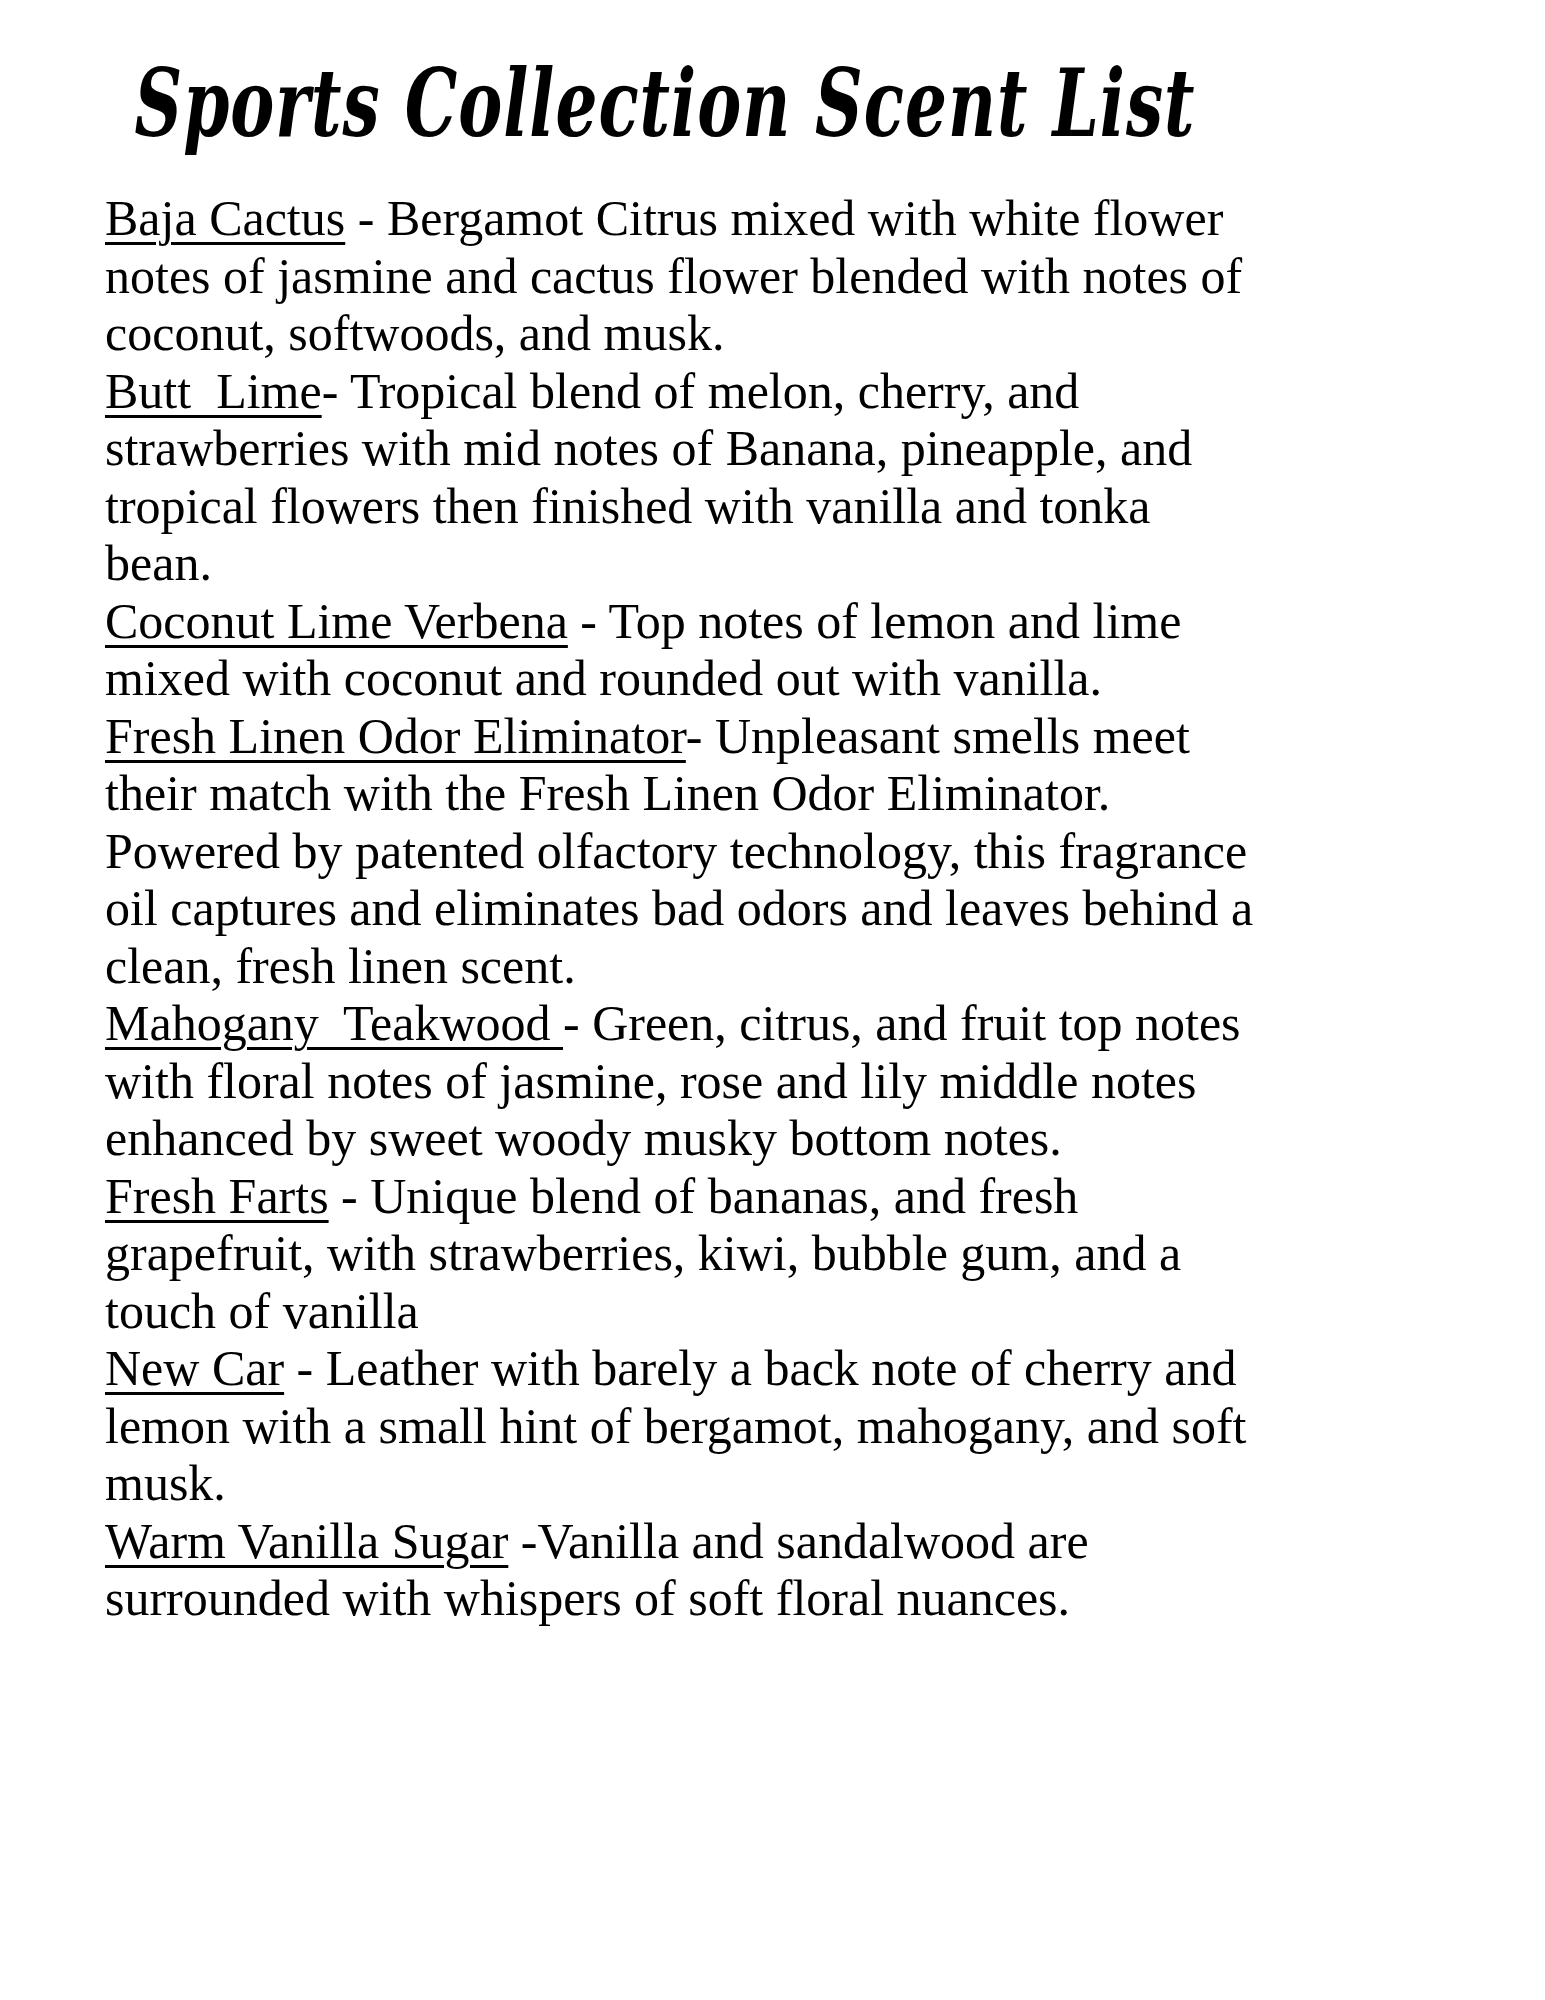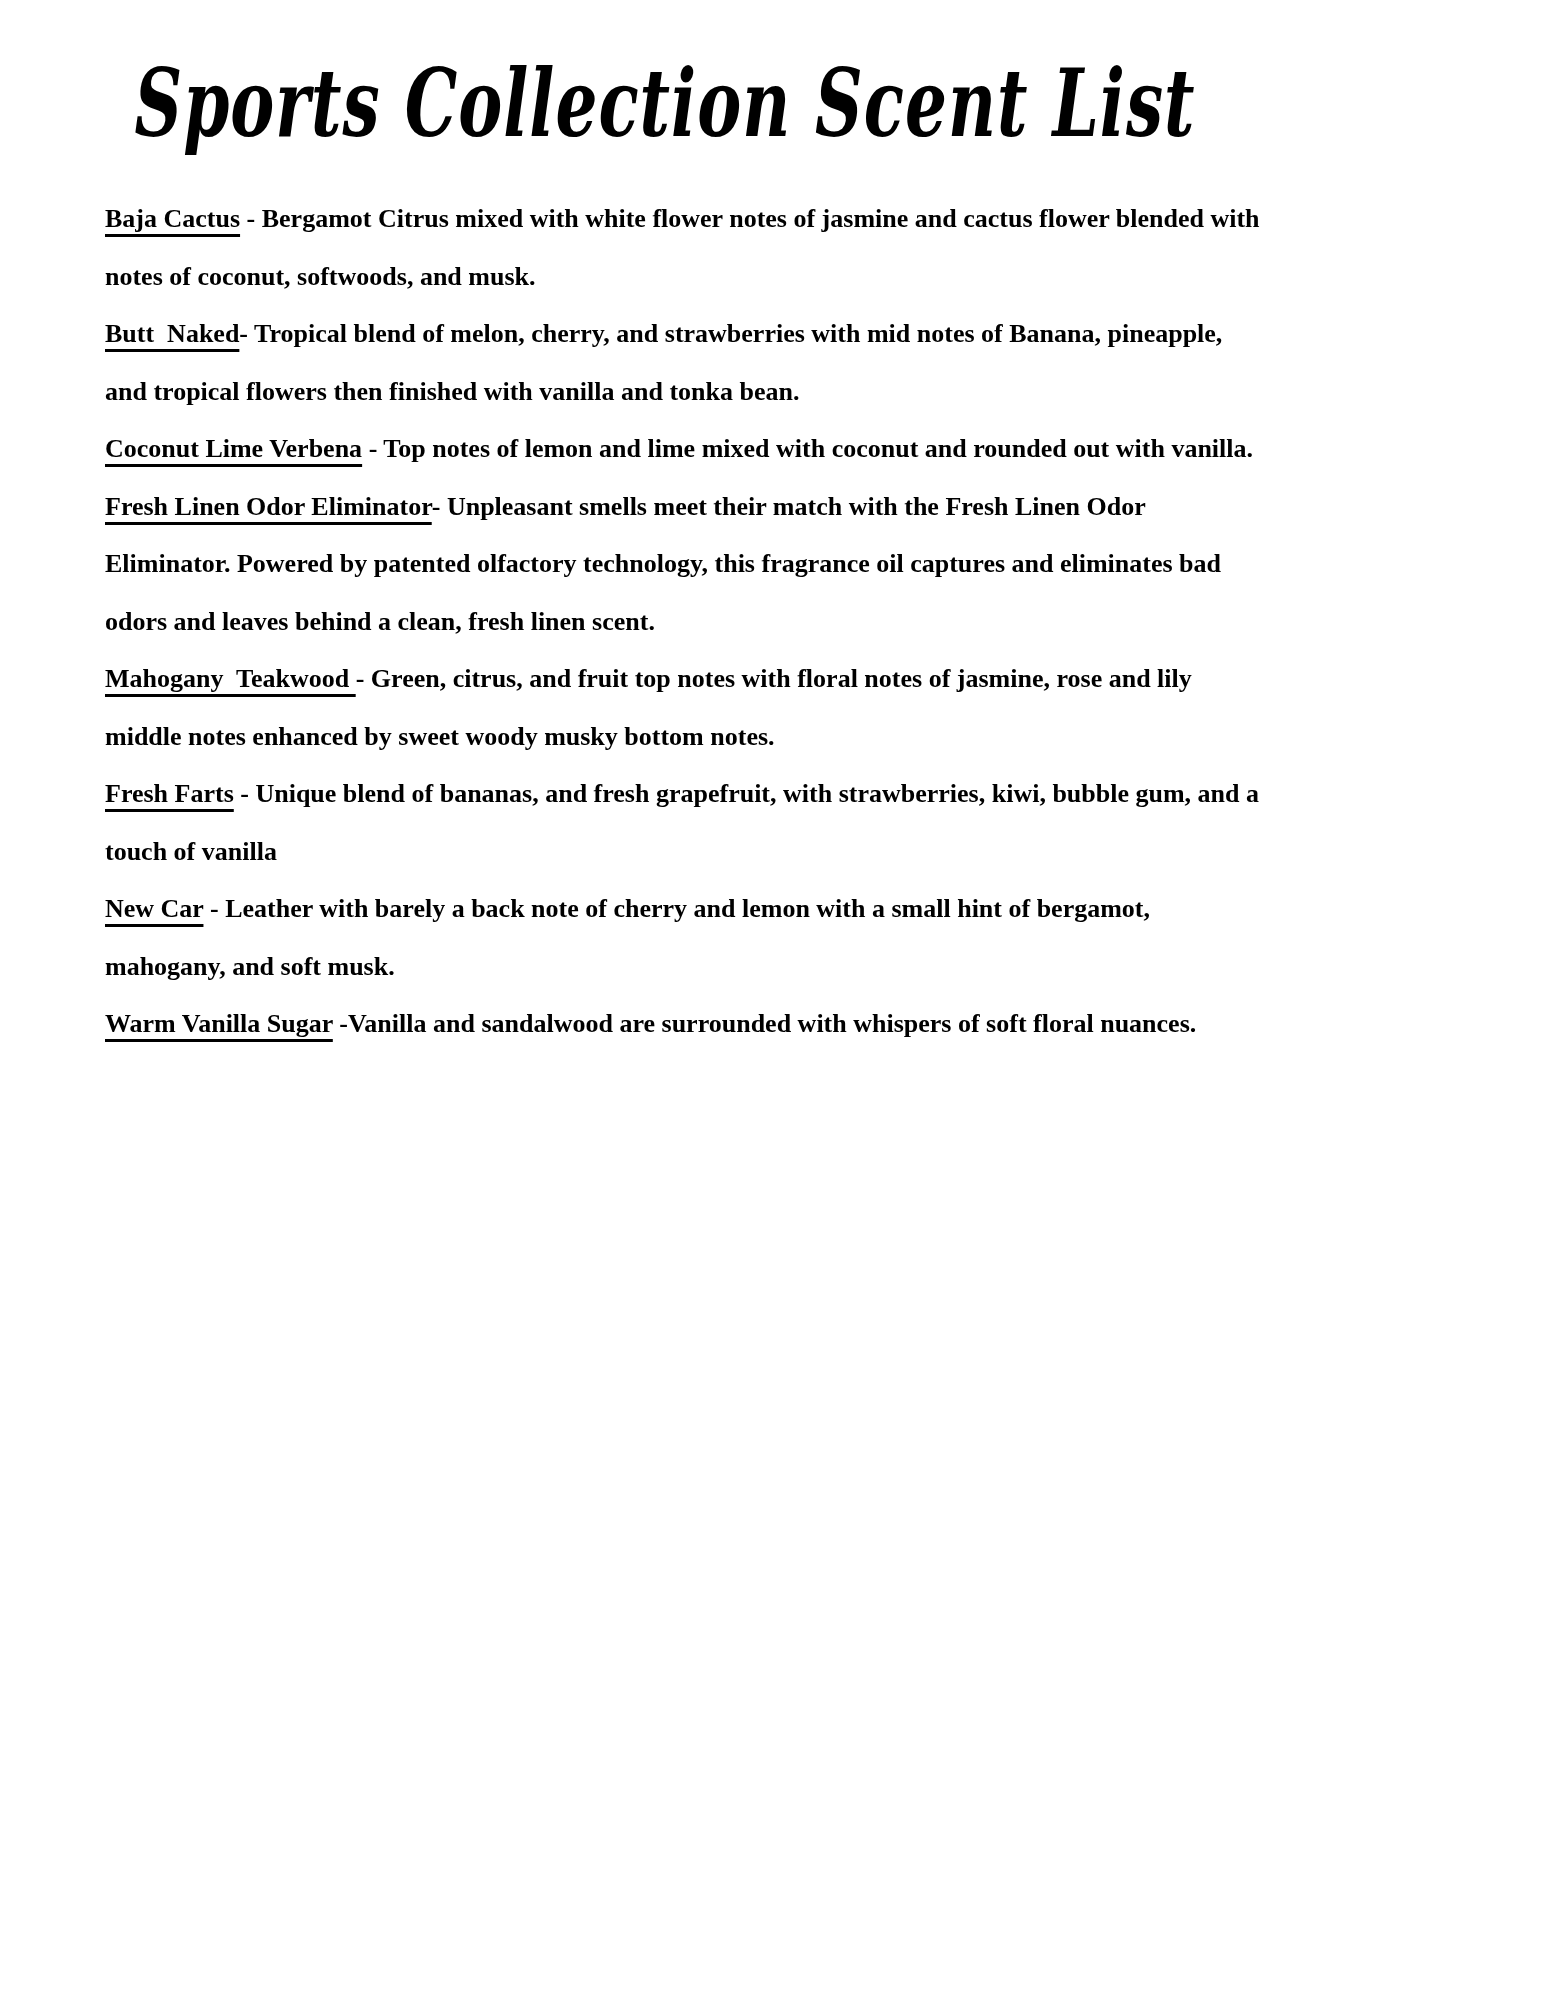--- a/index.html
+++ b/index.html
@@ -25,43 +25,42 @@
     font-style: italic;
     font-weight: bold;
     font-size: 66px;
     line-height: 126px;
     letter-spacing: 1px;
     transform: scaleY(1.42);
     transform-origin: center 72%;
   }
   .scent-list {
     margin: 12px 68px 0 105px;
-    font-size: 26px;
+    font-size: 50px;
     line-height: 57.5px;
     letter-spacing: 0;
-    font-weight: bold;
   }
   .entry {
     margin: 0;
     white-space: pre-wrap;
   }
   .scent-name {
     text-decoration: underline;
     text-decoration-thickness: 3px;
     text-underline-offset: 7px;
   }
 </style>
 </head>
 <body>
 
 <div class="page">
   <h1 class="title">Sports Collection Scent List</h1>
   <div class="scent-list">
     <p class="entry"><span class="scent-name">Baja Cactus</span><span class="sep"> - </span><span class="desc">Bergamot Citrus mixed with white flower notes of jasmine and cactus flower blended with notes of coconut, softwoods, and musk.</span></p>
-    <p class="entry"><span class="scent-name">Butt  Naked</span><span class="sep">- </span><span class="desc">Tropical blend of melon, cherry, and strawberries with mid notes of Banana, pineapple, and tropical flowers then finished with vanilla and tonka bean.</span></p>
+    <p class="entry"><span class="scent-name">Butt  Lime</span><span class="sep">- </span><span class="desc">Tropical blend of melon, cherry, and strawberries with mid notes of Banana, pineapple, and tropical flowers then finished with vanilla and tonka bean.</span></p>
     <p class="entry"><span class="scent-name">Coconut Lime Verbena</span><span class="sep"> - </span><span class="desc">Top notes of lemon and lime mixed with coconut and rounded out with vanilla.</span></p>
     <p class="entry"><span class="scent-name">Fresh Linen Odor Eliminator</span><span class="sep">- </span><span class="desc">Unpleasant smells meet their match with the Fresh Linen Odor Eliminator. Powered by patented olfactory technology, this fragrance oil captures and eliminates bad odors and leaves behind a clean, fresh linen scent.</span></p>
     <p class="entry"><span class="scent-name">Mahogany  Teakwood </span><span class="sep">- </span><span class="desc">Green, citrus, and fruit top notes with floral notes of jasmine, rose and lily middle notes enhanced by sweet woody musky bottom notes.</span></p>
     <p class="entry"><span class="scent-name">Fresh Farts</span><span class="sep"> - </span><span class="desc">Unique blend of bananas, and fresh grapefruit, with strawberries, kiwi, bubble gum, and a touch of vanilla</span></p>
     <p class="entry"><span class="scent-name">New Car</span><span class="sep"> - </span><span class="desc">Leather with barely a back note of cherry and lemon with a small hint of bergamot, mahogany, and soft musk.</span></p>
     <p class="entry"><span class="scent-name">Warm Vanilla Sugar</span><span class="sep"> -</span><span class="desc">Vanilla and sandalwood are surrounded with whispers of soft floral nuances.</span></p>
   </div>
 </div>
 
 </body></html>

